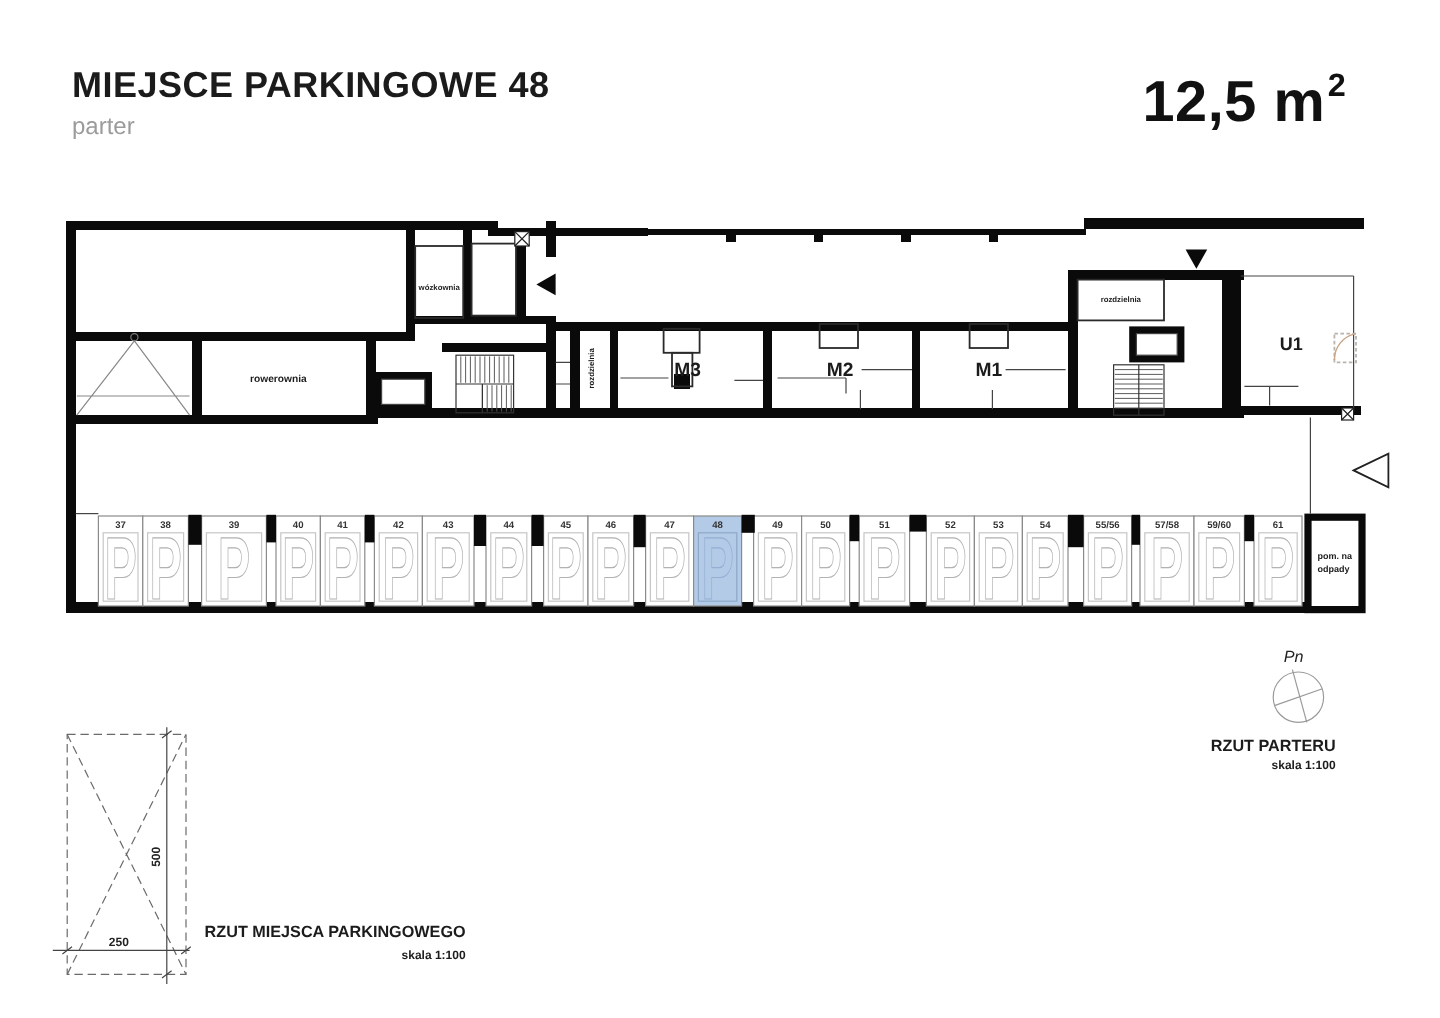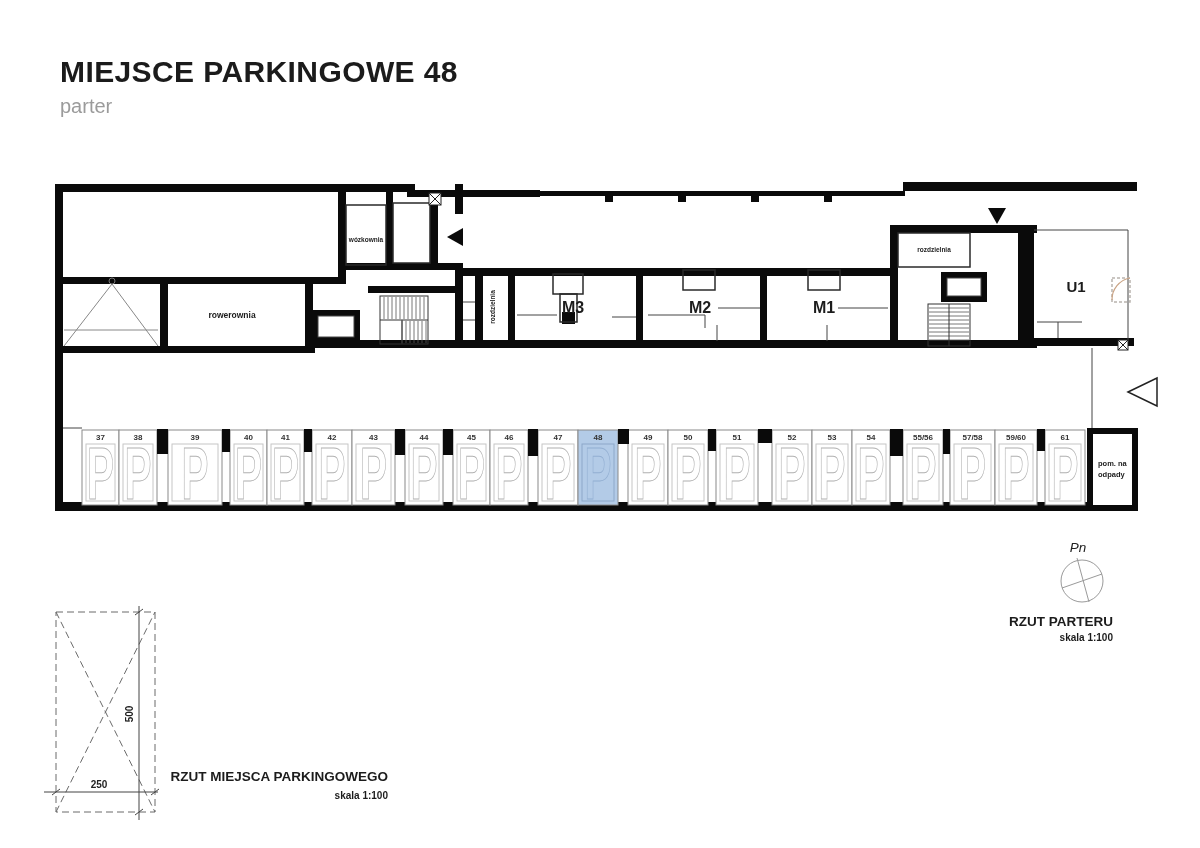--- a/index.html
+++ b/index.html
@@ -13,20 +13,21 @@
   .hdr-area sup{font-size:27px;position:relative;top:-4px;left:2px;}
   svg text{font-family:"Liberation Sans","DejaVu Sans",sans-serif;}
 </style>
 </head>
 <body>
 
 <div id="stage">
 
   <div class="hdr-title">MIEJSCE PARKINGOWE 48</div>
   <div class="hdr-sub">parter</div>
+  <div class="hdr-area"><span>12,5 m</span><sup>2</sup></div>
 
   <svg width="1200" height="848" viewBox="0 0 1200 848">
 
     <g fill="#0a0a0a" shape-rendering="crispEdges">
       <rect x="55" y="184" width="360" height="8"></rect>
       <rect x="407" y="190" width="133" height="7"></rect>
       <rect x="537" y="191" width="368" height="5"></rect>
       <rect x="605" y="196" width="8" height="6"></rect>
         <rect x="678" y="196" width="8" height="6"></rect>
       <rect x="751" y="196" width="8" height="6"></rect>

